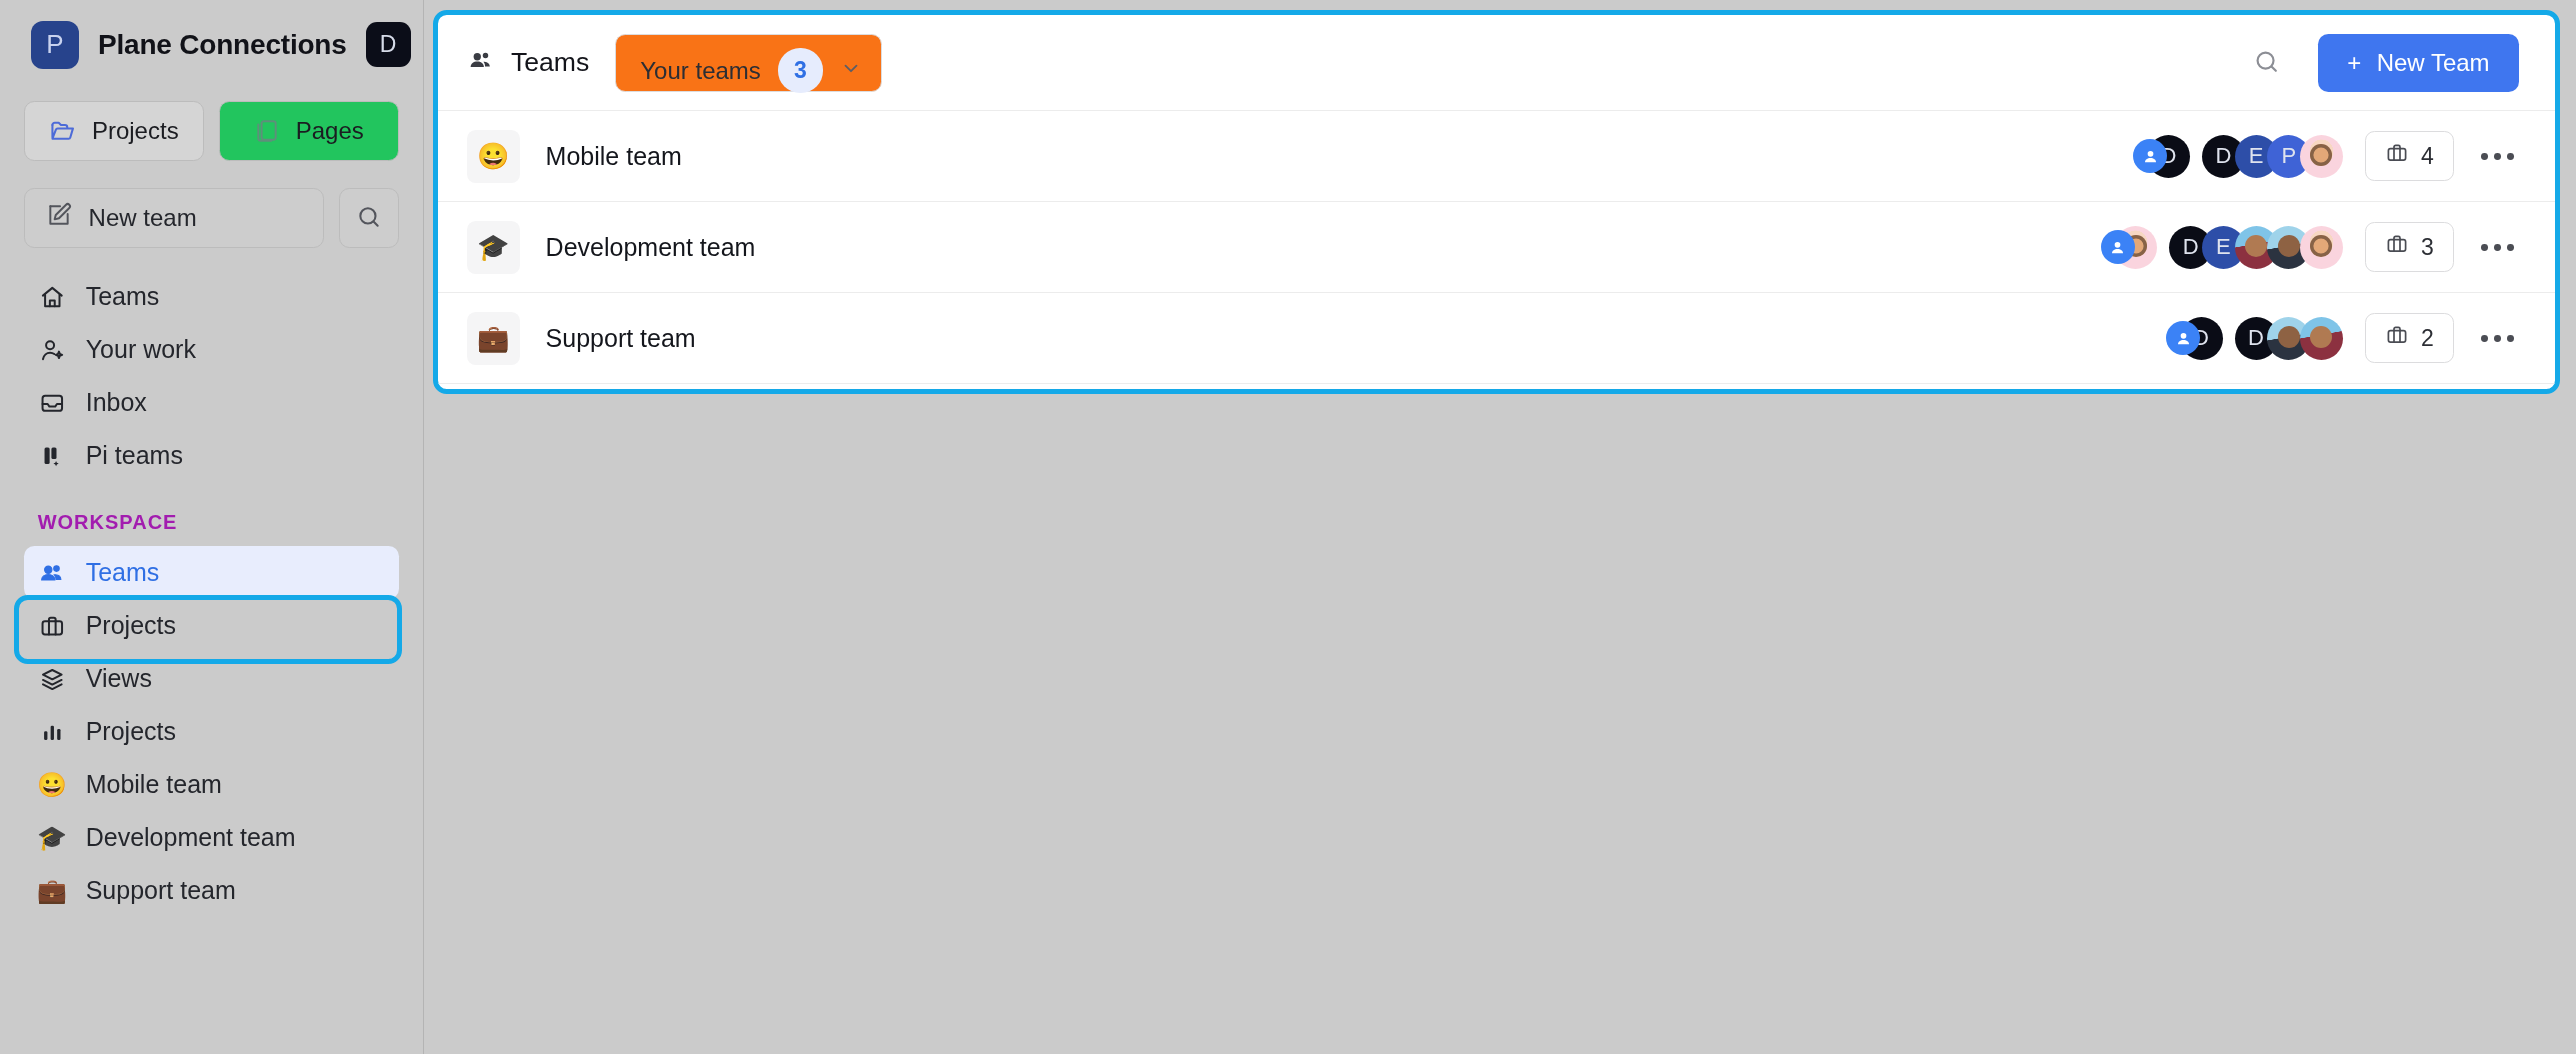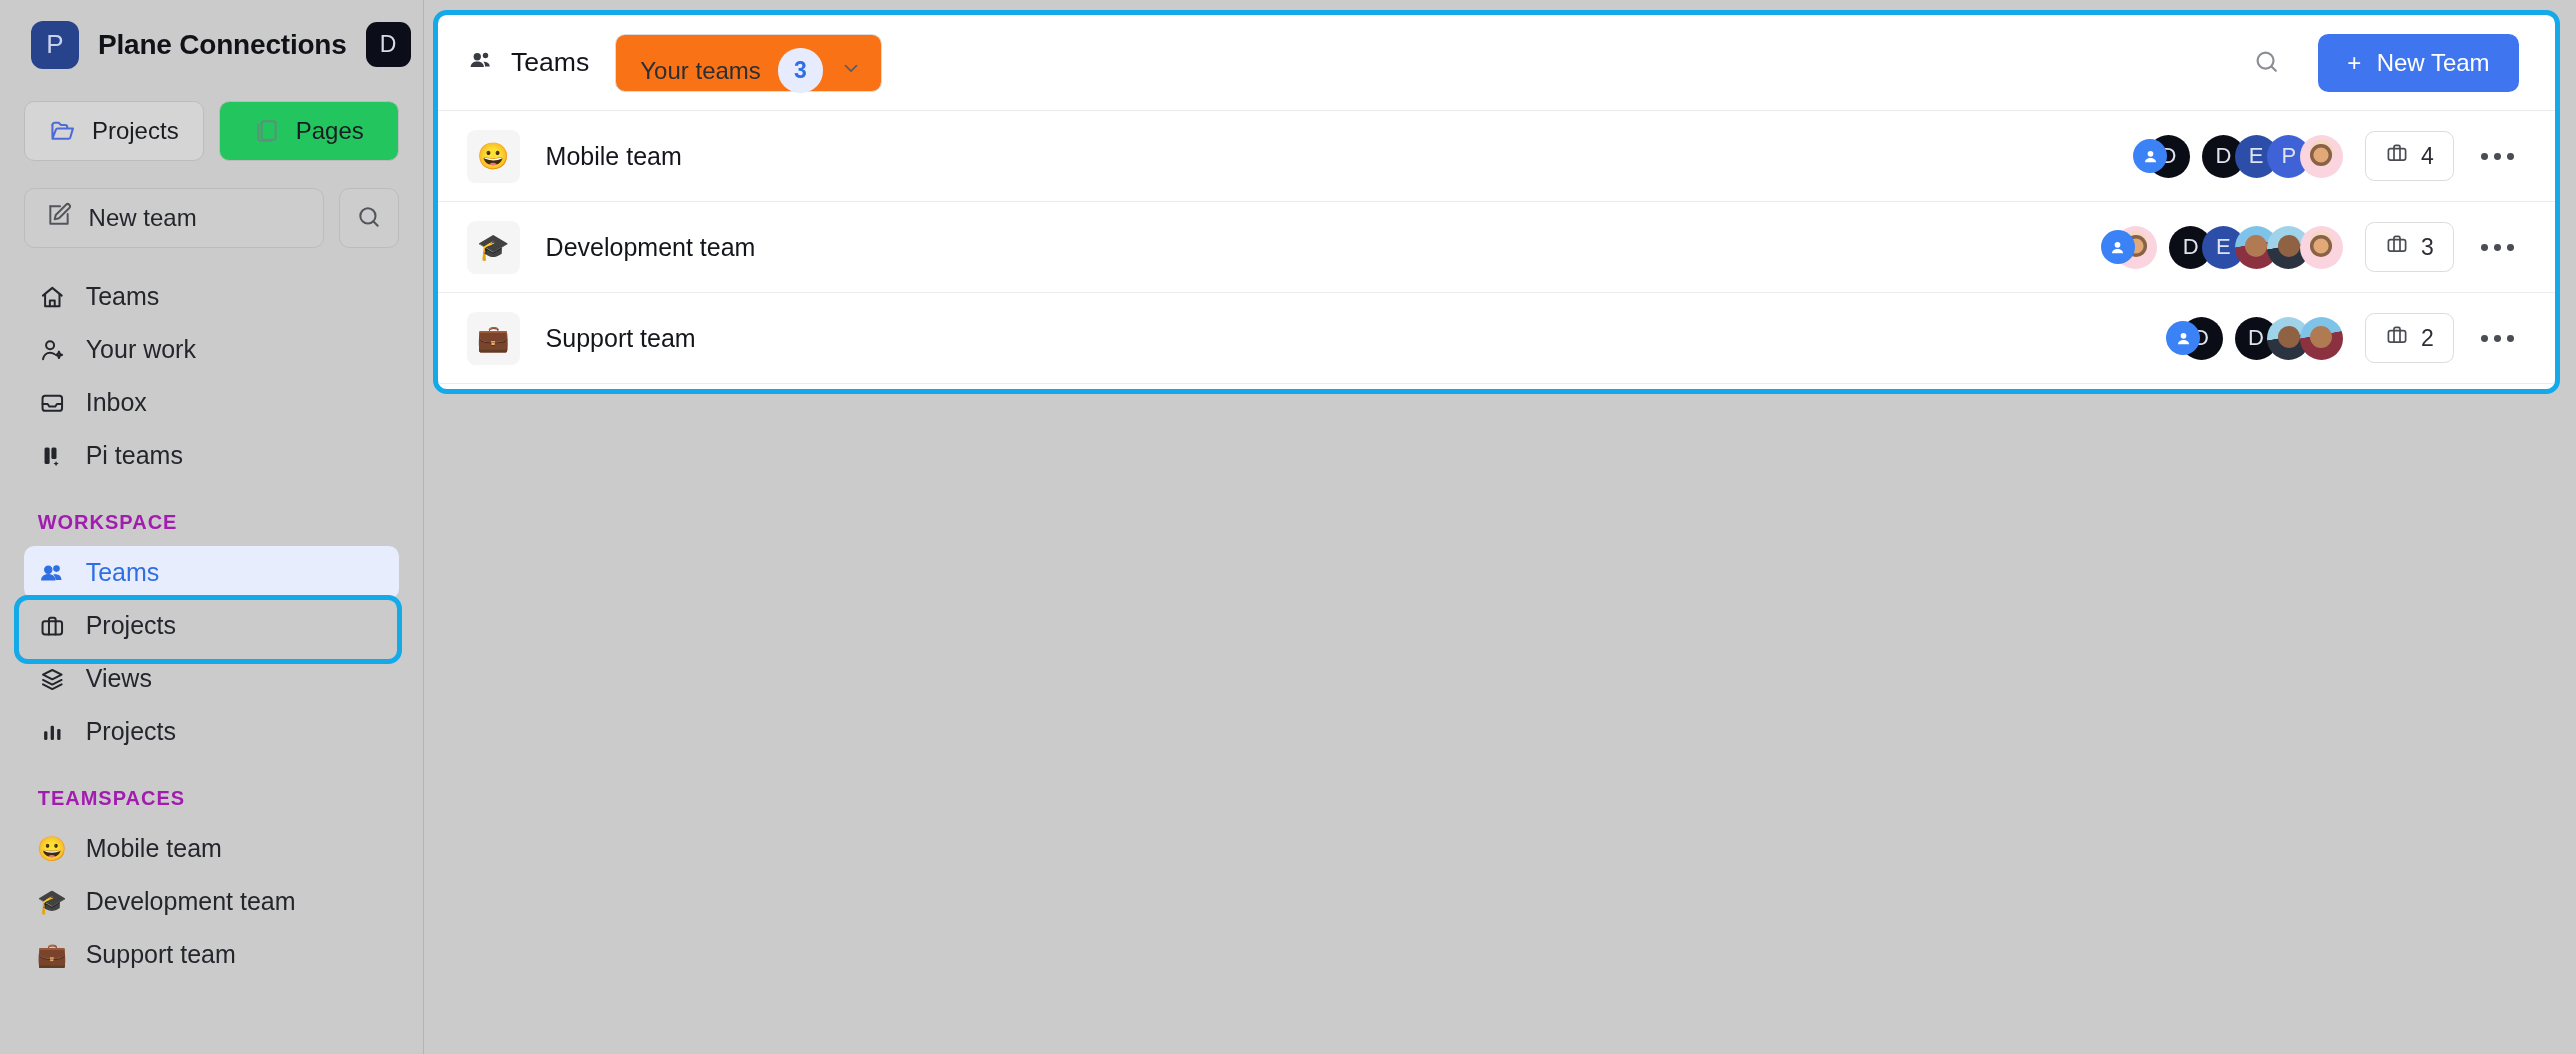--- a/index.html
+++ b/index.html
@@ -323,21 +323,20 @@
         <span class="ico">
           <svg width="26.6" height="26.6" viewBox="0 0 24 24" fill="#24262c">
             <rect x="4.6" y="11" width="3" height="8" rx="1.2"></rect>
             <rect x="10.5" y="6" width="3" height="13" rx="1.2"></rect>
             <rect x="16.4" y="9" width="3" height="10" rx="1.2"></rect>
           </svg>
         </span>
         <span>Projects</span>
       </div>
 
-      <div class="section-label">TEAMSPACES</div>
 
       <div class="nav-item">
         <span class="ico emoji">😀</span>
         <span>Mobile team</span>
       </div>
 
       <div class="nav-item">
         <span class="ico emoji">🎓</span>
         <span>Development team</span>
       </div>

